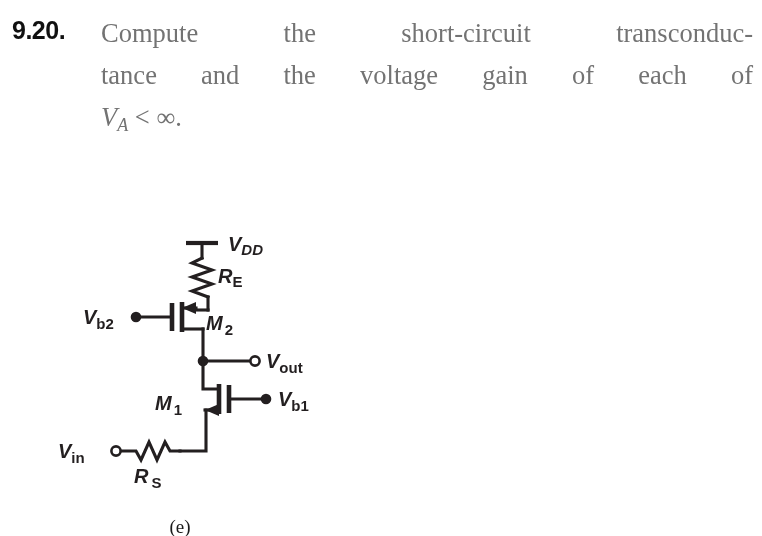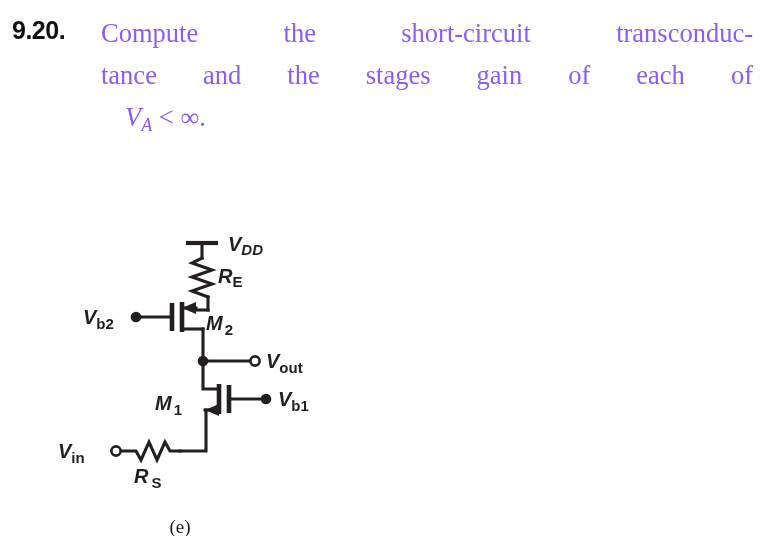--- a/index.html
+++ b/index.html
@@ -35,33 +35,32 @@
     color: #111111;
   }
   #problem-text {
     position: absolute;
     left: 101px;
     top: 12px;
     width: 652px;
     font-family: "Liberation Serif", "DejaVu Serif", serif;
     font-size: 26.5px;
     line-height: 42px;
-    color: #8b5cf6;
+    color: #737373;
   }
   .just-line {
     display: block;
     text-align: justify;
     text-align-last: justify;
     white-space: nowrap;
   }
   .last-line {
     display: block;
     text-align: left;
     text-align-last: left;
-    margin-left: 24px;
   }
   .it { font-style: italic; }
   .sub {
     font-size: 0.68em;
     vertical-align: -0.28em;
     font-style: italic;
   }
 
   
   #circuit-figure {
@@ -138,21 +137,21 @@
     color: #1a1a1a;
   }
 </style>
 </head>
 <body>
 
 <div id="problem-block">
   <div id="problem-number">9.20.</div>
   <div id="problem-text">
     <span class="just-line">Compute the short-circuit transconduc-</span>
-    <span class="just-line">tance and the stages gain of each of</span>
+    <span class="just-line">tance and the voltage gain of each of</span>
     <span class="last-line"><span class="it">V</span><span class="sub">A</span><span> &lt; ∞.</span></span>
   </div>
 </div>
 
 <div id="circuit-figure">
   <svg id="circuit-svg" width="420" height="320" viewBox="0 0 420 320">
 
     <g>
       <line class="railbar" x1="186" y1="235" x2="218" y2="235" transform="translate(0,-190)"></line>
       <line class="wire" x1="202" y1="45" x2="202" y2="60"></line>

